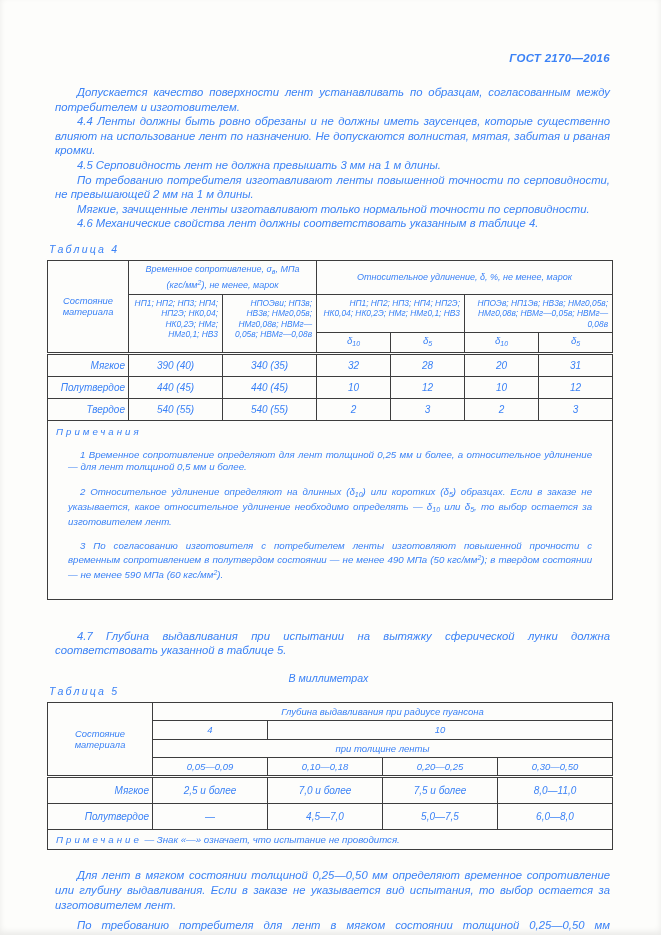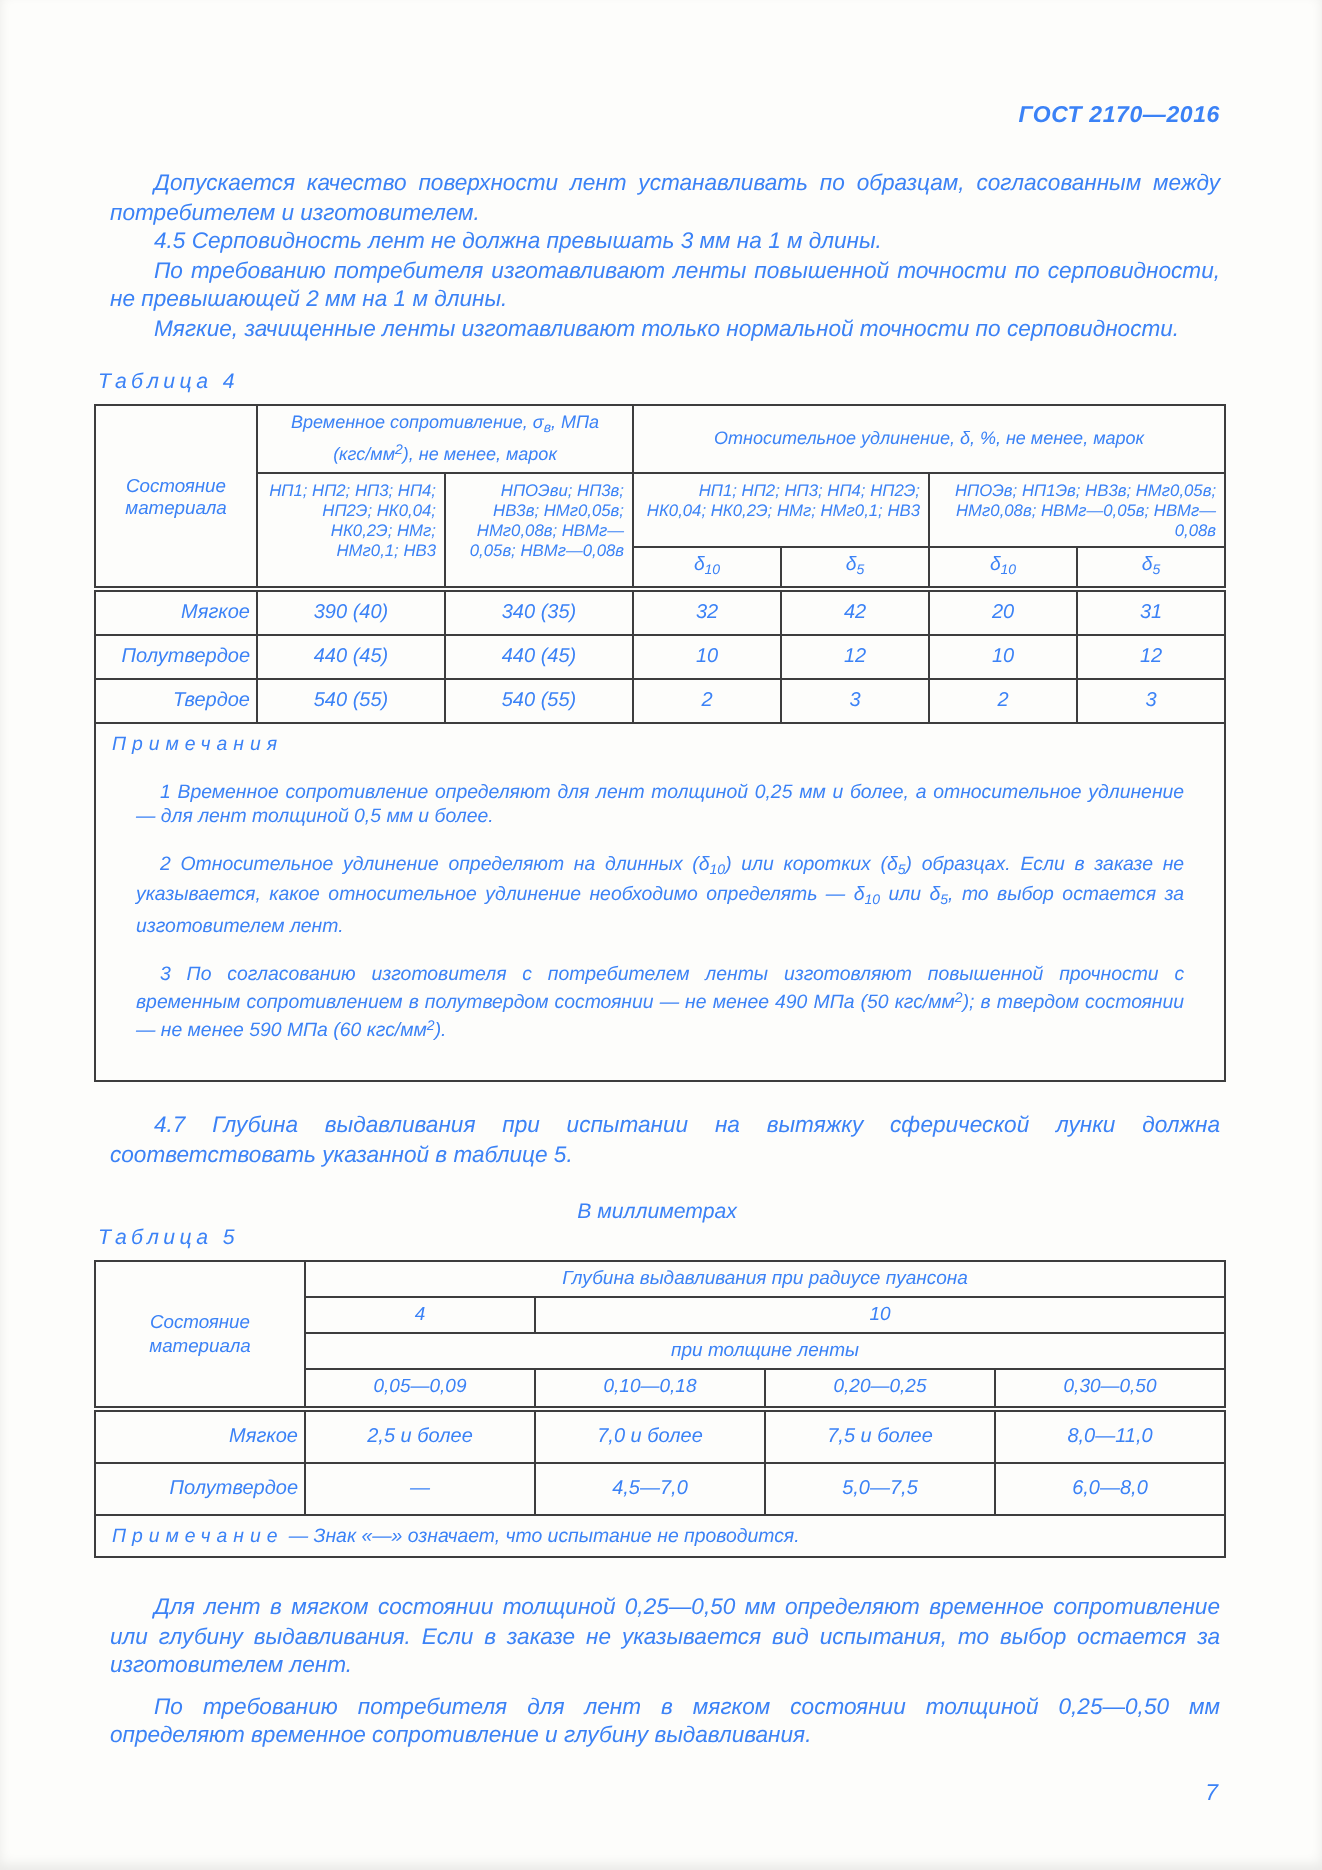--- a/index.html
+++ b/index.html
@@ -6,21 +6,21 @@
   body{background:#cfcfcf;font-family:"Liberation Sans",sans-serif}
   .page{
     width:661px;height:935px;background:#fdfdfb;margin:0 auto;
     position:relative;color:#3b82f6;overflow:hidden;
     box-shadow:inset 0 -3px 6px rgba(0,0,0,.08);
     font-style:italic;
   }
   .content{padding:52px 49px 0 47px}
   .doc-number{text-align:right;font-weight:bold;font-size:11.5px;letter-spacing:.3px;margin:0 2px 21px 0}
   .para{font-size:11.3px;line-height:14.6px;text-align:justify;text-indent:22px;margin:0 2px 0 8px}
-  .para-47{margin-top:15px}
+  .para-47{margin-top:29px}
   .closing{margin-top:6px}
   .closing.first{margin-top:18px}
   .units-line{text-align:center;font-size:10.6px;margin:14px 2px 1px 0}
   .table-label{font-size:10.6px;letter-spacing:2.2px;margin:12px 0 5px 2px}
   .table-label.t5l{margin-top:1px}
 
   table{border-collapse:collapse;width:565px;table-layout:fixed}
   td{border:1px solid #3d3d3d;font-size:9.4px;line-height:11.3px;text-align:center;vertical-align:middle;padding:2px 3px;word-wrap:break-word}
   td.state-head{font-size:9.4px}
   .t4 td.head{font-size:9px;line-height:11px;padding:3px 6px}
@@ -44,23 +44,25 @@
 </style>
 </head>
 <body>
 
 <div class="page">
   <div class="content">
 
     <div class="doc-number">ГОСТ 2170—2016</div>
 
     <p class="para">Допускается качество поверхности лент устанавливать по образцам, согласованным между потребителем и изготовителем.</p>
+    <p class="para">4.4 Ленты должны быть ровно обрезаны и не должны иметь заусенцев, которые существенно влияют на использование лент по назначению. Не допускаются волнистая, мятая, забитая и рваная кромки.</p>
     <p class="para">4.5 Серповидность лент не должна превышать 3 мм на 1 м длины.</p>
     <p class="para">По требованию потребителя изготавливают ленты повышенной точности по серповидности, не превышающей 2 мм на 1 м длины.</p>
     <p class="para">Мягкие, зачищенные ленты изготавливают только нормальной точности по серповидности.</p>
+    <p class="para">4.6 Механические свойства лент должны соответствовать указанным в таблице 4.</p>
 
     <div class="table-label">Таблица 4</div>
 
     <table class="t4">
       <colgroup>
         <col style="width:81px">
           <col style="width:94px">
           <col style="width:94px">
         <col style="width:74px">
           <col style="width:74px">
@@ -83,21 +85,21 @@
           <td class="delta">δ<sub>10</sub></td>
           <td class="delta">δ<sub>5</sub></td>
           <td class="delta">δ<sub>10</sub></td>
           <td class="delta">δ<sub>5</sub></td>
         </tr>
         <tr class="data first-data">
           <td class="state">Мягкое</td>
           <td>390 (40)</td>
           <td>340 (35)</td>
           <td>32</td>
-          <td>42</td>
+          <td>28</td>
           <td>20</td>
           <td>31</td>
         </tr>
         <tr class="data">
           <td class="state">Полутвердое</td>
           <td>440 (45)</td>
           <td>440 (45)</td>
           <td>10</td>
           <td>12</td>
           <td>10</td>

